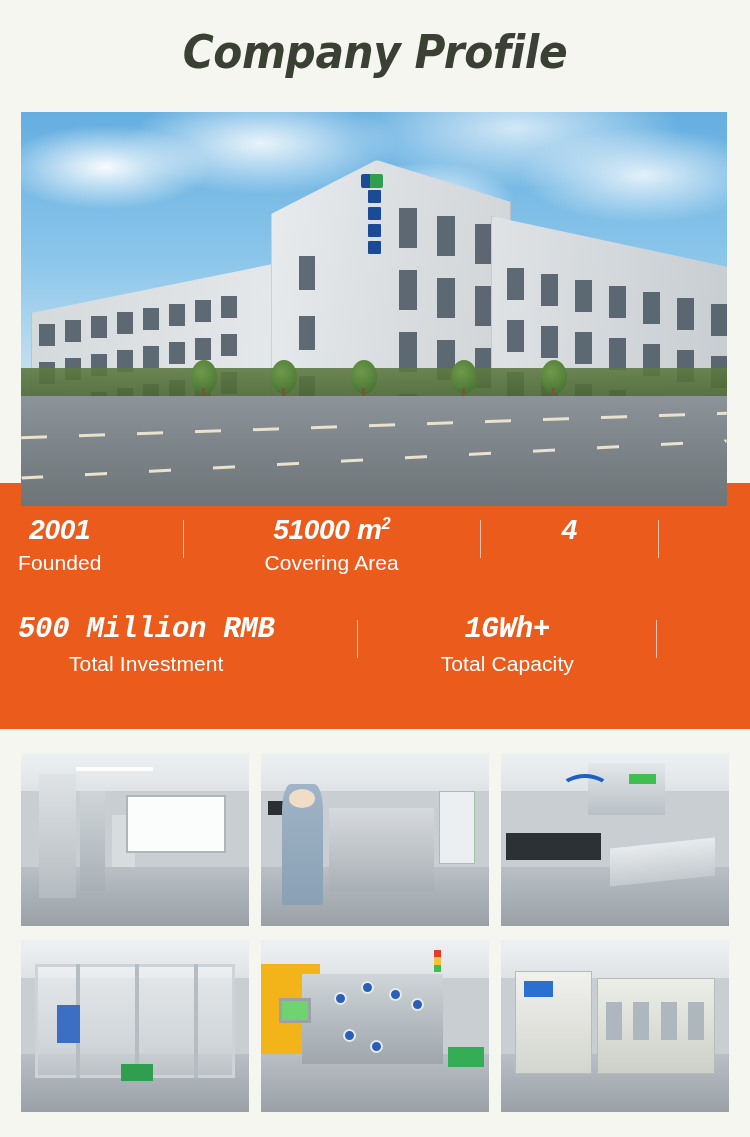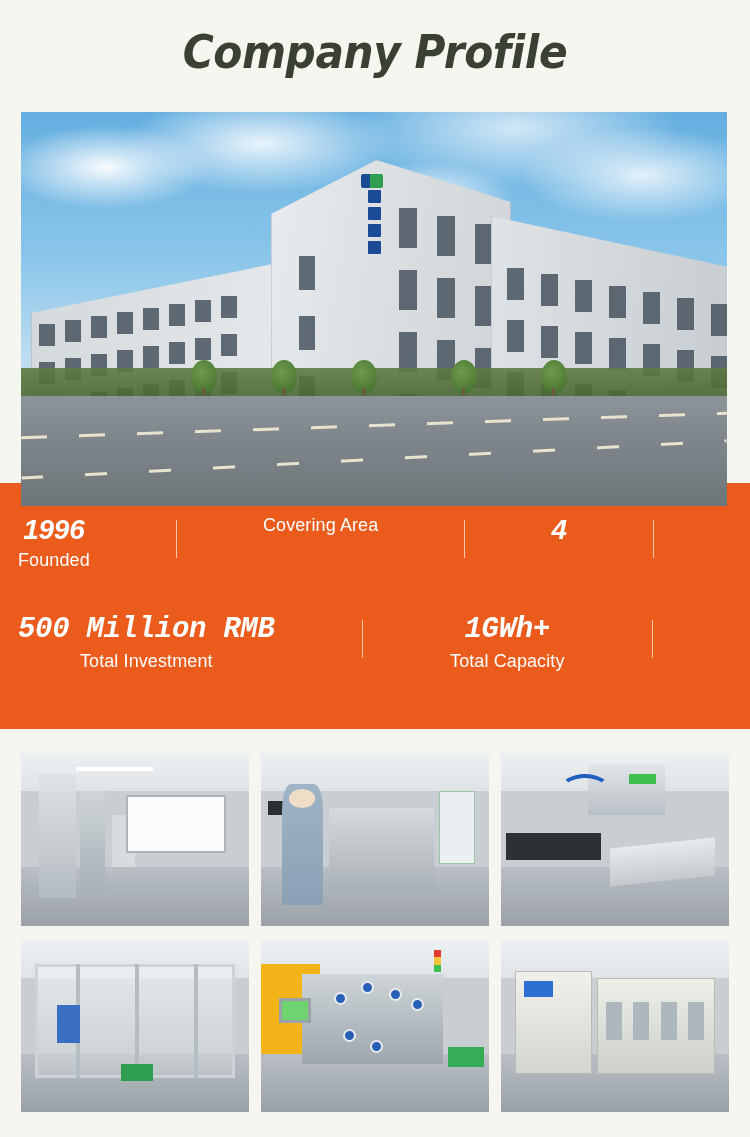--- a/index.html
+++ b/index.html
@@ -71,21 +71,21 @@
   
   .stats { position: absolute; left: 0; top: 512px; width: 750px; }
   .stat-row { display: flex; align-items: flex-start; justify-content: center; }
   .stat-row-1 { padding: 0 14px; height: 88px; }
   .stat-row-2 { padding: 0 14px; height: 84px; margin-top: 12px; }
   .stat { display: flex; flex-direction: column; align-items: center; justify-content: flex-start;
     color: #fff; padding: 0 4px; }
   .stat-val { font-size: 28px; font-weight: 700; font-style: italic; line-height: 1.25;
     letter-spacing: -0.3px; white-space: nowrap; }
   .stat-row-2 .stat-val { font-size: 29px; font-family: Liberation Mono, monospace; }
-  .stat-lab { font-size: 18px; font-weight: 400; line-height: 1.5; white-space: nowrap;
+  .stat-lab { font-size: 21px; font-weight: 400; line-height: 1.5; white-space: nowrap;
     letter-spacing: .1px; }
   .sup { font-size: 16px; vertical-align: super; line-height: 0; }
   .divider { width: 1px; align-self: flex-start; margin-top: 8px; height: 38px;
     background: rgba(255,255,255,.65); flex: 0 0 1px; }
   .sp { flex: 1 1 auto; }
 
   
   .grid { position: absolute; left: 21px; top: 753px; width: 708px;
     display: grid; grid-template-columns: repeat(3, 228px); grid-template-rows: 173px 172px;
     column-gap: 12px; row-gap: 14px; }
@@ -262,27 +262,28 @@
         <i></i>
         <b></b>
       </div>
     <div class="hero-road"></div>
   </div>
 
   <div class="stats">
 
     <div class="stat-row stat-row-1">
       <div class="stat">
-        <div class="stat-val">1996</div>
+        <div class="stat-val">2001</div>
         <div class="stat-lab">Founded</div>
       </div>
       <div class="sp"></div>
       <div class="divider"></div>
       <div class="sp"></div>
       <div class="stat">
+        <div class="stat-val"><span>51000 m</span><span class="sup">2</span></div>
         <div class="stat-lab">Covering Area</div>
       </div>
       <div class="sp"></div>
       <div class="divider"></div>
       <div class="sp"></div>
       <div class="stat">
         <div class="stat-val">4</div>
       </div>
       <div class="sp"></div>
       <div class="divider"></div>

